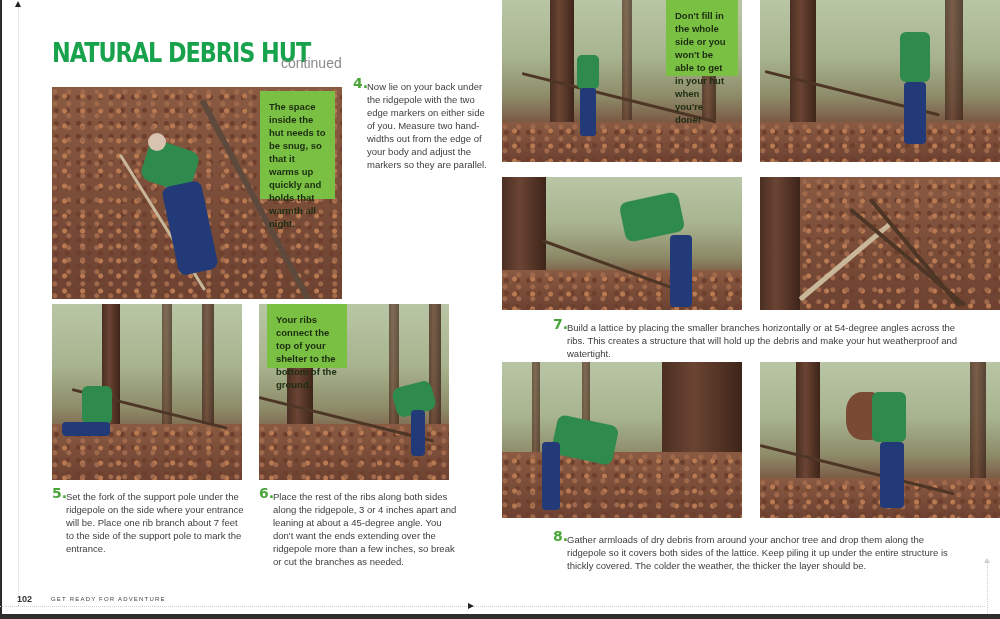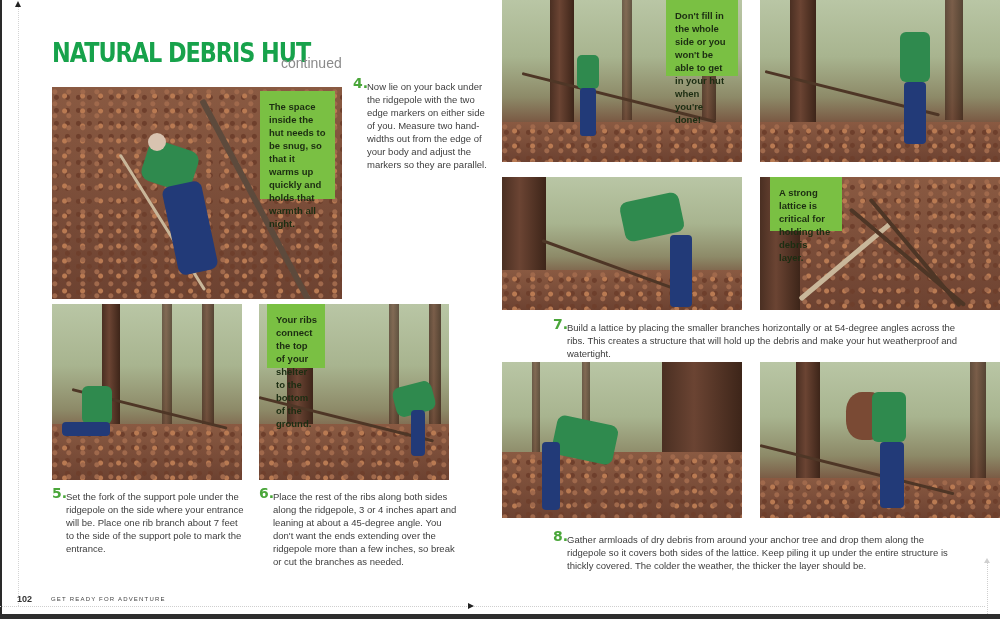--- a/index.html
+++ b/index.html
@@ -108,21 +108,21 @@
   </div>
 
   <div class="photo forest" style="left:259px; top:304px; width:190px; height:176px;">
     <div class="trunk" style="left:28px; width:26px; height:150px;"></div>
     <div class="trunk" style="left:130px; width:10px; height:130px; opacity:.7;"></div>
     <div class="trunk" style="left:170px; width:12px; height:130px; opacity:.8;"></div>
     <div class="ground ground-leaves" style="height:56px;"></div>
     <div class="stick" style="left:0px; top:92px; width:180px; transform:rotate(14deg);"></div>
     <div class="person" style="left:135px; top:80px; width:40px; height:30px; background:#2f8a4e; border-radius:8px; transform:rotate(-15deg);"></div>
     <div class="person" style="left:152px; top:106px; width:14px; height:46px; background:#223a78; border-radius:4px;"></div>
-    <div class="callout" style="left:8px; top:0px; width:58px; height:64px;">Your ribs connect the top of your shelter to the bottom of the ground.</div>
+    <div class="callout" style="left:8px; top:0px; width:80px; height:64px;">Your ribs connect the top of your shelter to the bottom of the ground.</div>
   </div>
 
   <div class="step" style="left:52px; top:490px; width:195px;">
     <span class="num">5.</span>
     <span class="text">Set the fork of the support pole under the ridgepole on the side where your entrance will be. Place one rib branch about 7 feet to the side of the support pole to mark the entrance.</span>
   </div>
 
   <div class="step" style="left:259px; top:490px; width:205px;">
     <span class="num">6.</span>
     <span class="text">Place the rest of the ribs along both sides along the ridgepole, 3 or 4 inches apart and leaning at about a 45-degree angle. You don't want the ends extending over the ridgepole more than a few inches, so break or cut the branches as needed.</span>
@@ -154,21 +154,20 @@
     <div class="stick" style="left:40px; top:62px; width:160px; transform:rotate(20deg);"></div>
     <div class="person" style="left:120px; top:20px; width:60px; height:40px; background:#2f8a4e; border-radius:8px; transform:rotate(-12deg);"></div>
     <div class="person" style="left:168px; top:58px; width:22px; height:72px; background:#223a78; border-radius:4px;"></div>
   </div>
 
   <div class="photo ground-leaves" style="left:760px; top:177px; width:240px; height:133px;">
     <div class="trunk" style="left:0px; width:40px; height:133px;"></div>
     <div class="stick" style="left:40px; top:120px; width:120px; transform:rotate(-40deg); height:5px; background:#c9b79a;"></div>
     <div class="stick" style="left:90px; top:30px; width:150px; transform:rotate(40deg); height:4px;"></div>
     <div class="stick" style="left:110px; top:20px; width:140px; transform:rotate(50deg); height:4px;"></div>
-    <div class="callout" style="left:10px; top:0px; width:72px; height:54px;">A strong lattice is critical for holding the debris layer.</div>
   </div>
 
   <div class="step" style="left:553px; top:321px; width:420px;">
     <span class="num">7.</span>
     <span class="text">Build a lattice by placing the smaller branches horizontally or at 54-degree angles across the ribs. This creates a structure that will hold up the debris and make your hut weatherproof and watertight.</span>
   </div>
 
   <div class="photo forest" style="left:502px; top:362px; width:240px; height:156px;">
     <div class="trunk" style="left:160px; width:80px; height:110px;"></div>
     <div class="trunk" style="left:30px; width:8px; height:120px; opacity:.7;"></div>

